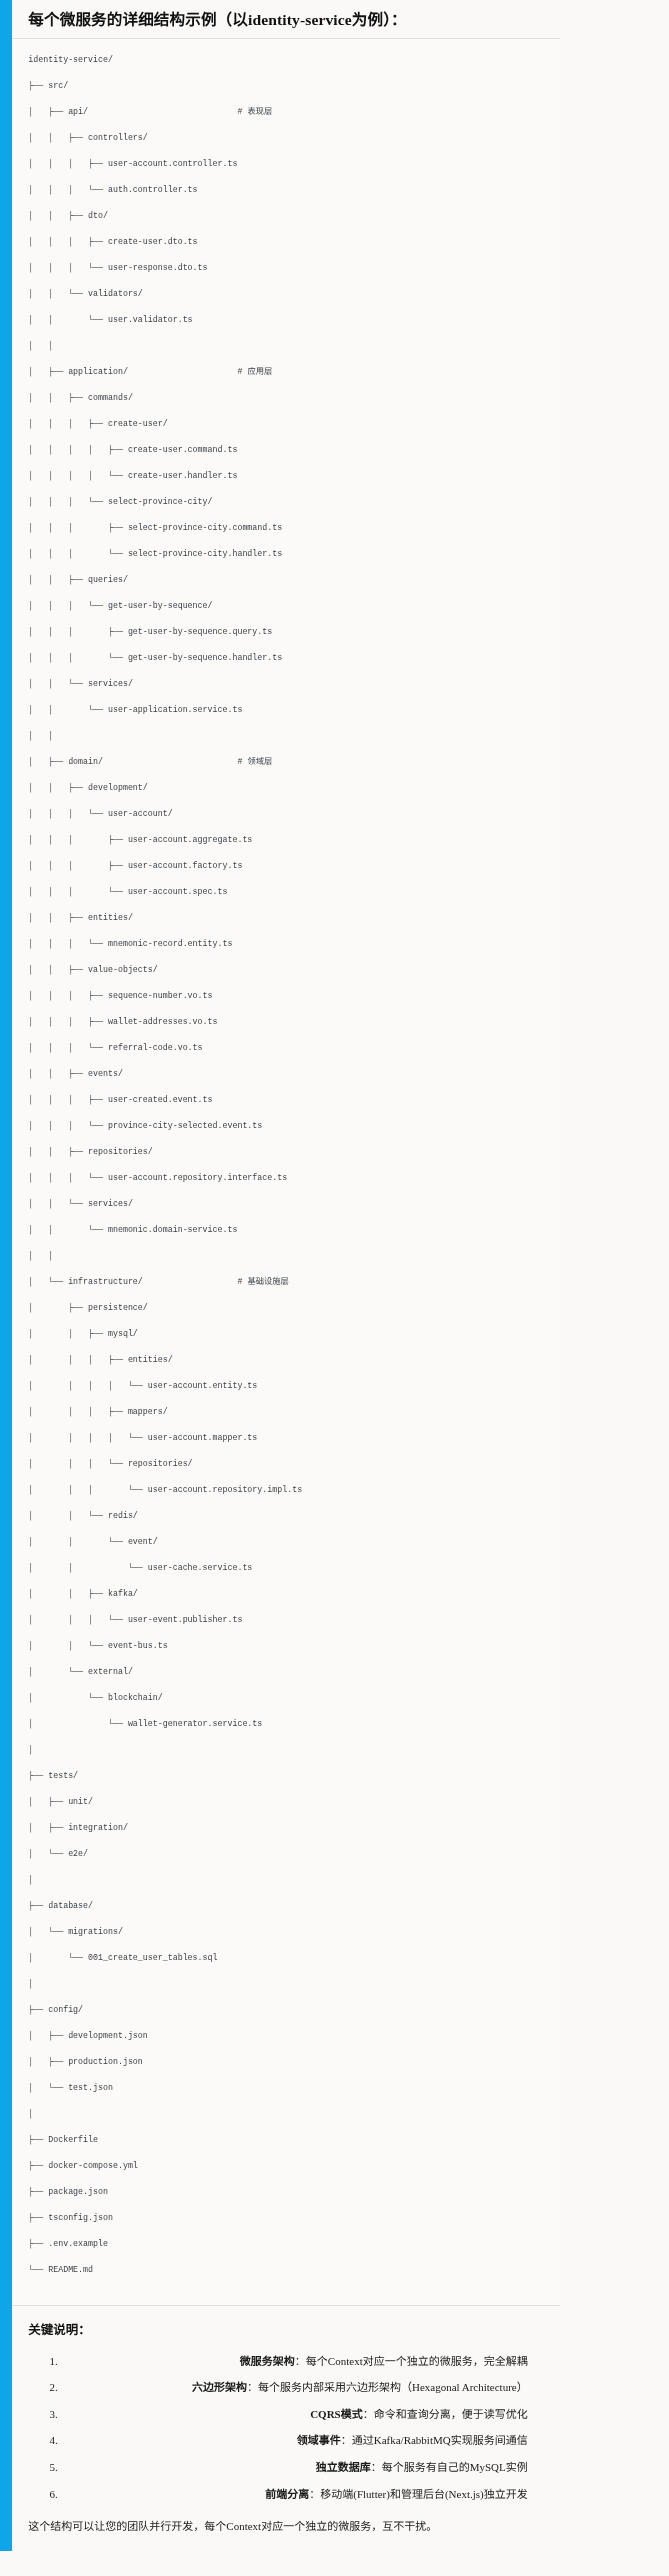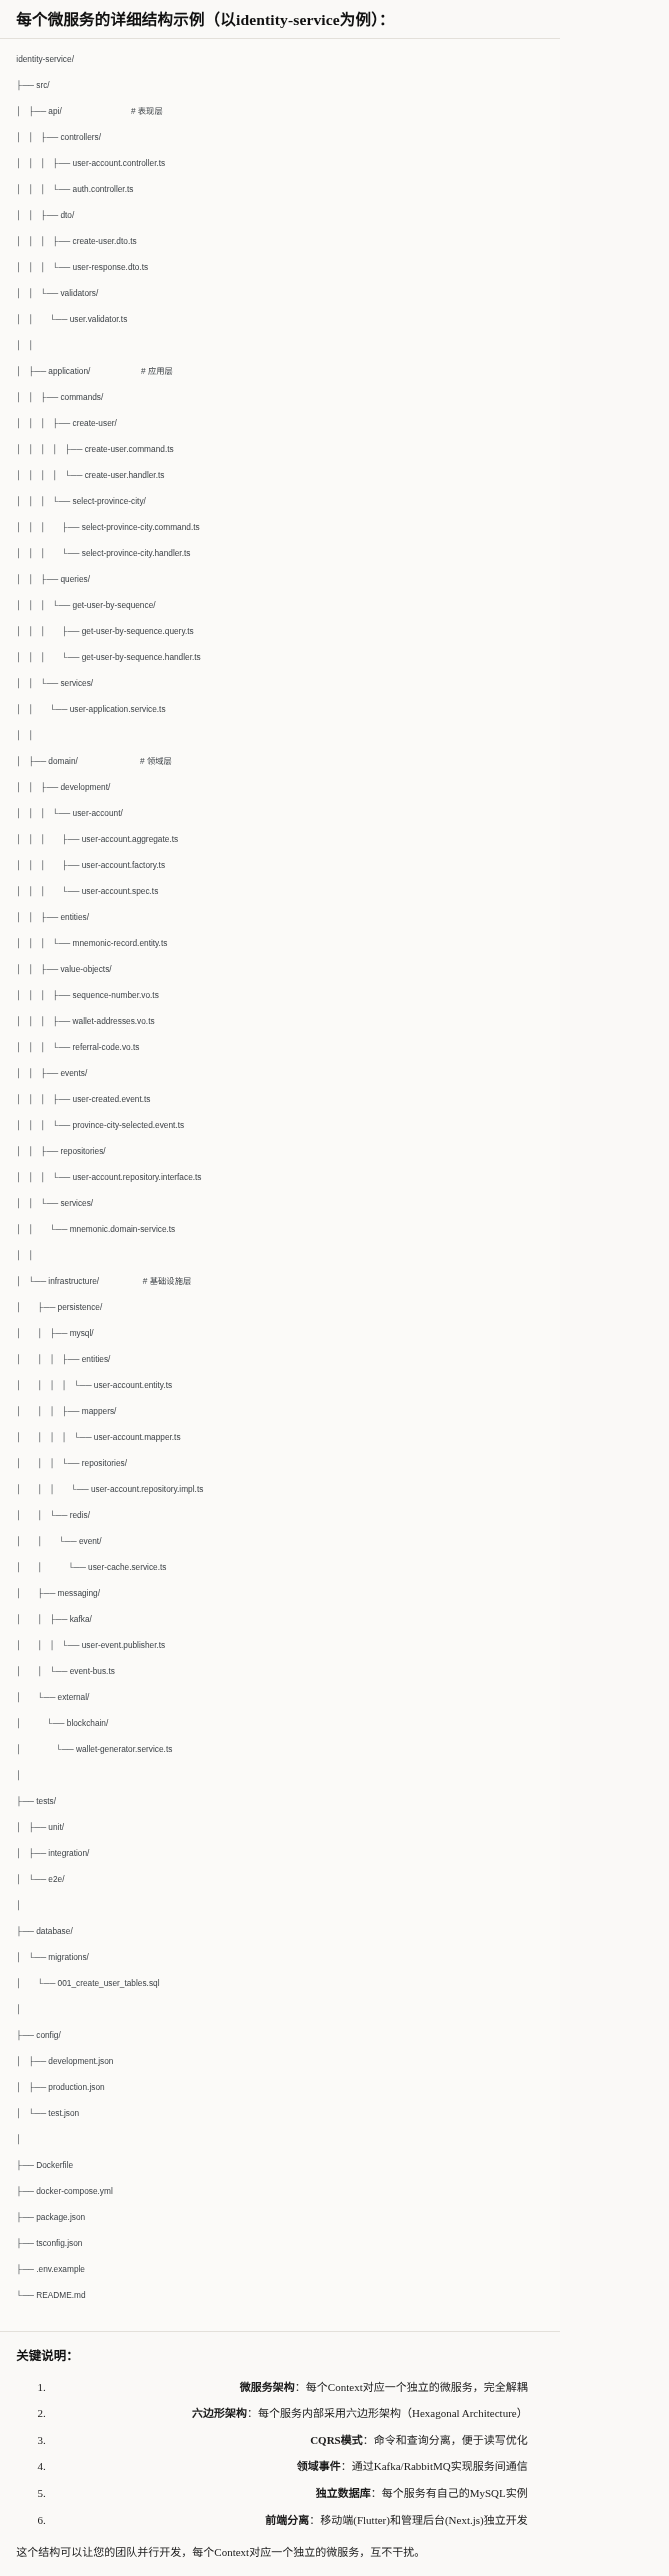--- a/index.html
+++ b/index.html
@@ -11,20 +11,21 @@
   body {
     width: 669px;
     font-family: "Liberation Sans", sans-serif;
     color: #1b1b1b;
     -webkit-font-smoothing: antialiased;
   }
   .page {
     width: 560px;
     box-sizing: border-box;
     background: #0ea5e9;
+    padding-left: 12px;
   }
 
   
   .header {
     padding: 10px 16.3px 8.8px 16.3px;
     border-bottom: 0.6px solid #e3e0da;
     background: #faf9f7;
   }
   .header h1 {
     margin: 0;
@@ -37,21 +38,21 @@
   }
 
   
   .tree-block {
     padding: 13.8px 16.3px 16.3px 16.3px;
     background: #fbfaf8;
     border-bottom: 0.6px solid #e3e0da;
   }
   pre.tree {
     margin: 0;
-    font-family: Liberation Sans, sans-serif;
+    font-family: Liberation Mono, monospace;
     font-size: 8.3px;
     line-height: 13px;
     color: #3a3f44;
     white-space: pre;
     letter-spacing: 0px;
     tab-size: 4;
   }
   pre.tree .row {
     display: block;
     white-space: pre;
@@ -162,21 +163,20 @@
 <span class="row">│       │   ├── mysql/</span>
 <span class="row">│       │   │   ├── entities/</span>
 <span class="row">│       │   │   │   └── user-account.entity.ts</span>
 <span class="row">│       │   │   ├── mappers/</span>
 <span class="row">│       │   │   │   └── user-account.mapper.ts</span>
 <span class="row">│       │   │   └── repositories/</span>
 <span class="row">│       │   │       └── user-account.repository.impl.ts</span>
 <span class="row">│       │   └── redis/</span>
 <span class="row">│       │       └── event/</span>
 <span class="row">│       │           └── user-cache.service.ts</span>
-<span class="row">│       ├── messaging/</span>
 <span class="row">│       │   ├── kafka/</span>
 <span class="row">│       │   │   └── user-event.publisher.ts</span>
 <span class="row">│       │   └── event-bus.ts</span>
 <span class="row">│       └── external/</span>
 <span class="row">│           └── blockchain/</span>
 <span class="row">│               └── wallet-generator.service.ts</span>
 <span class="row">│</span>
 <span class="row">├── tests/</span>
 <span class="row">│   ├── unit/</span>
 <span class="row">│   ├── integration/</span>

